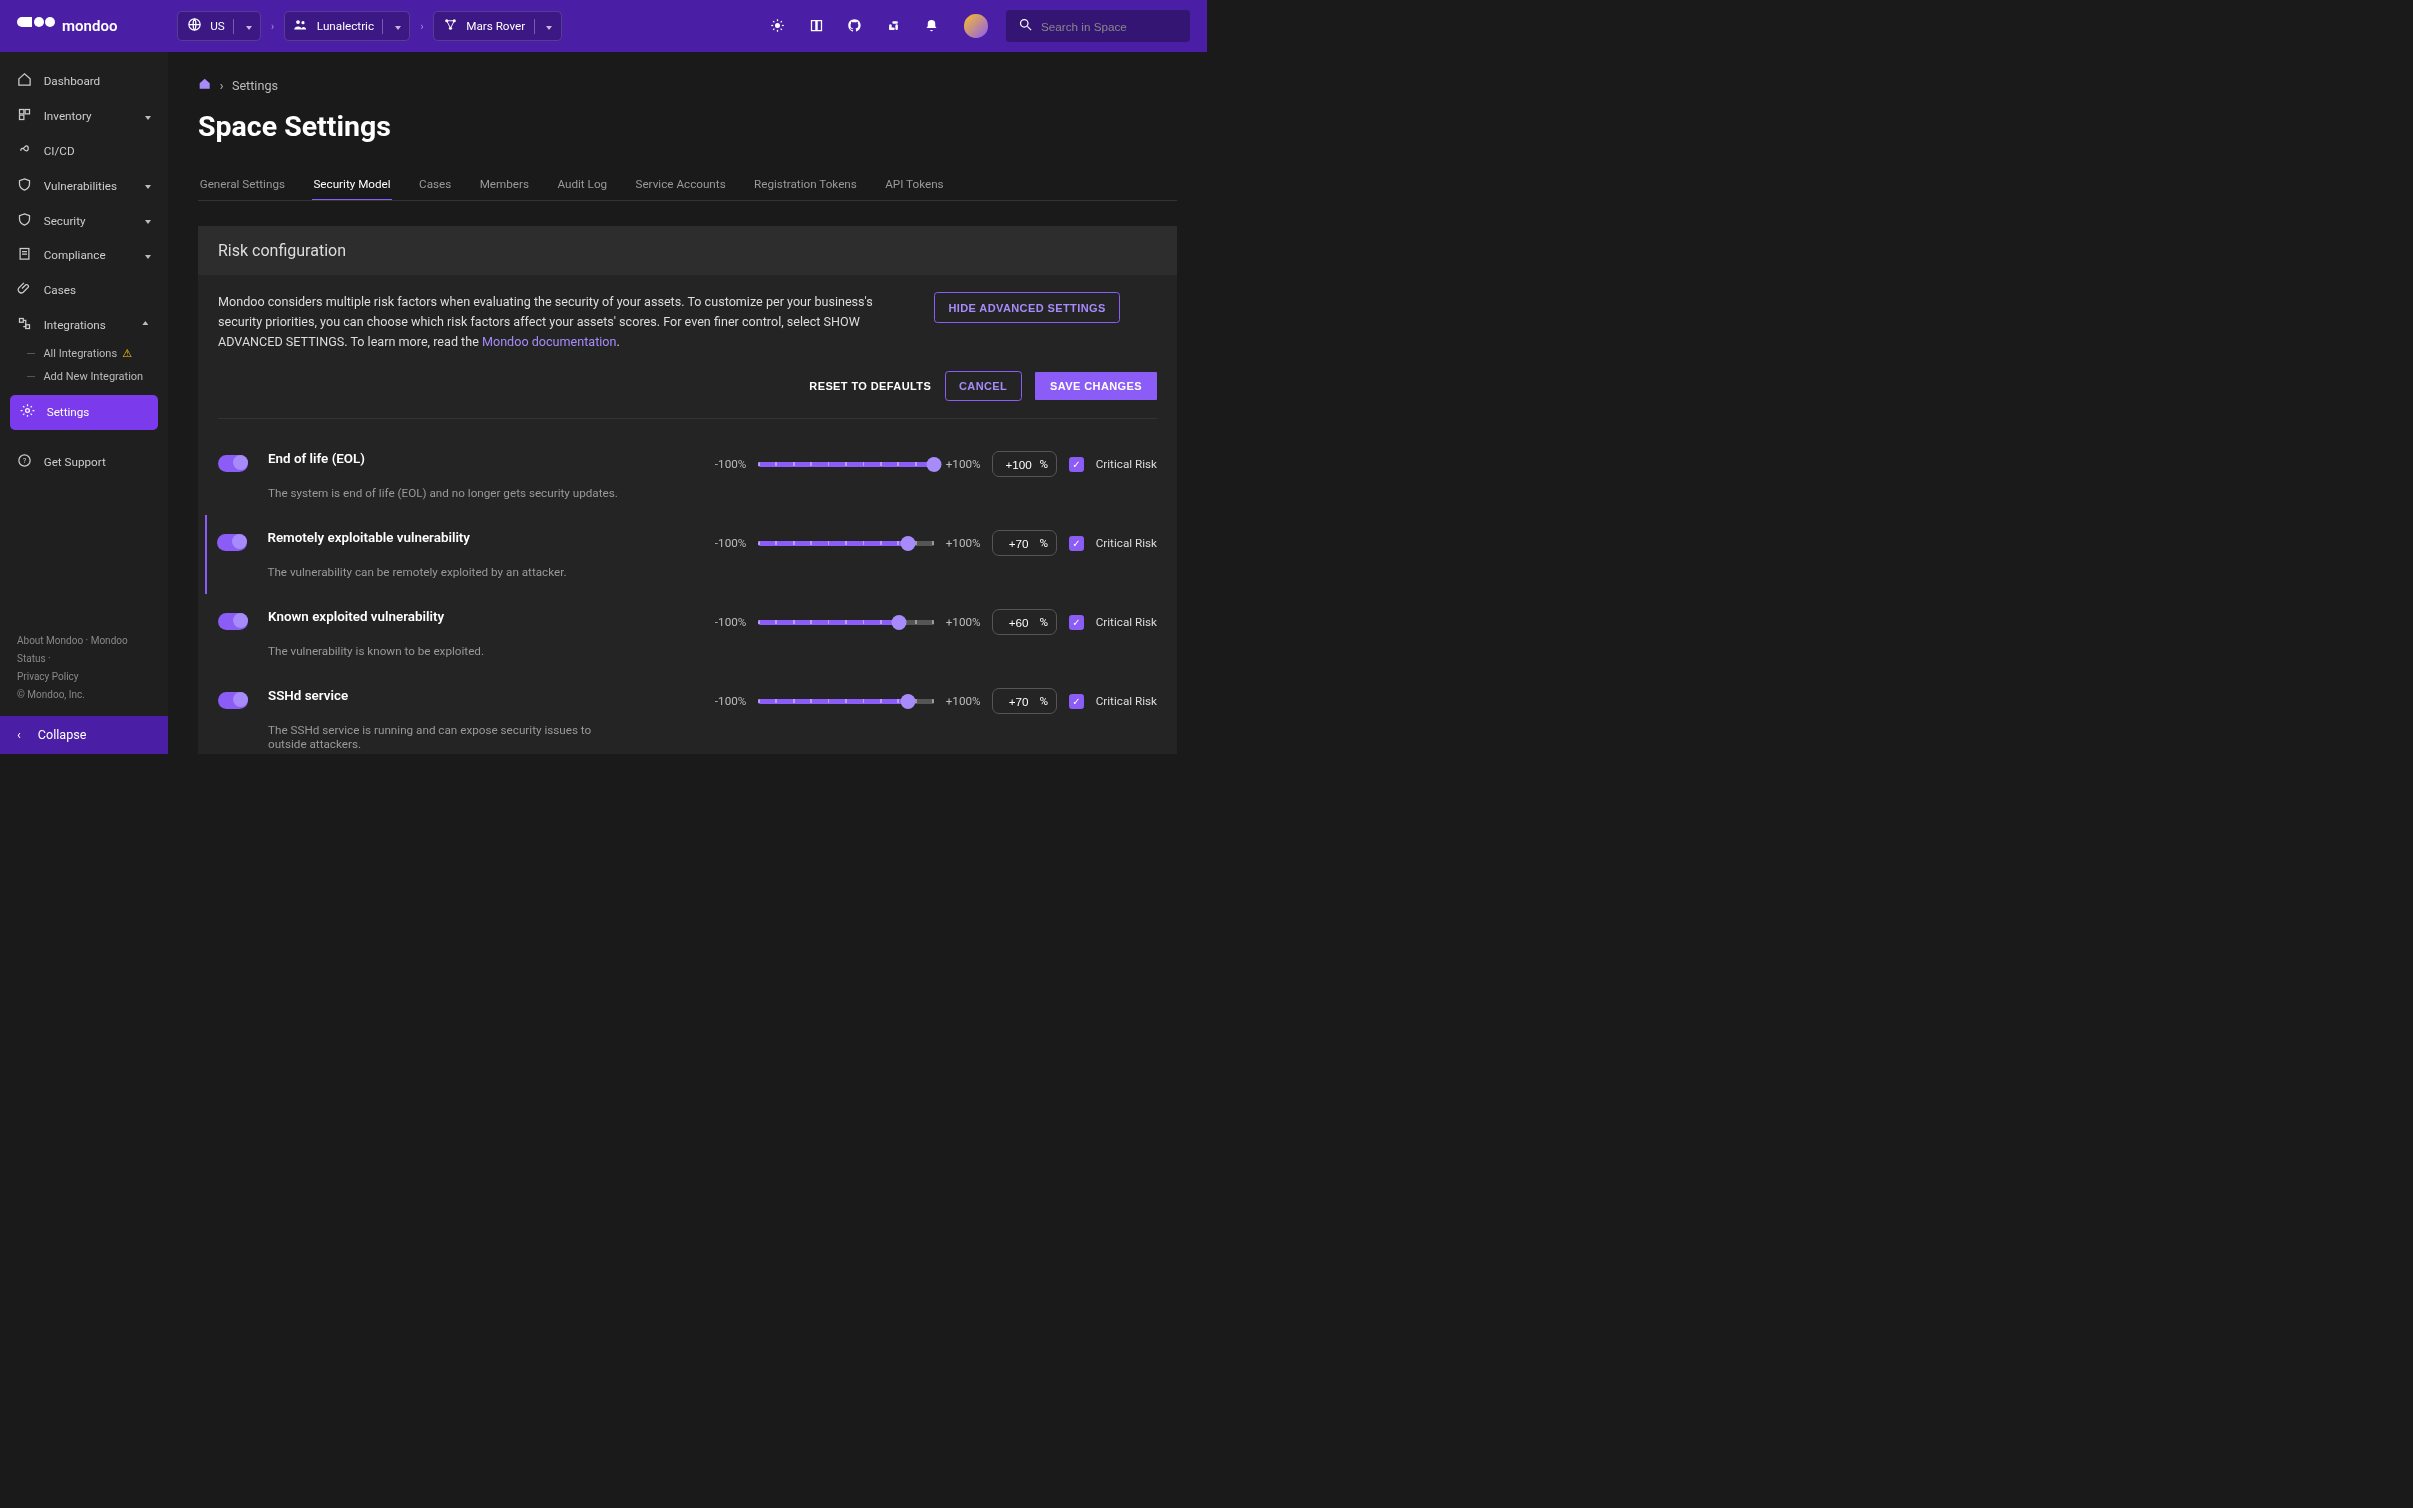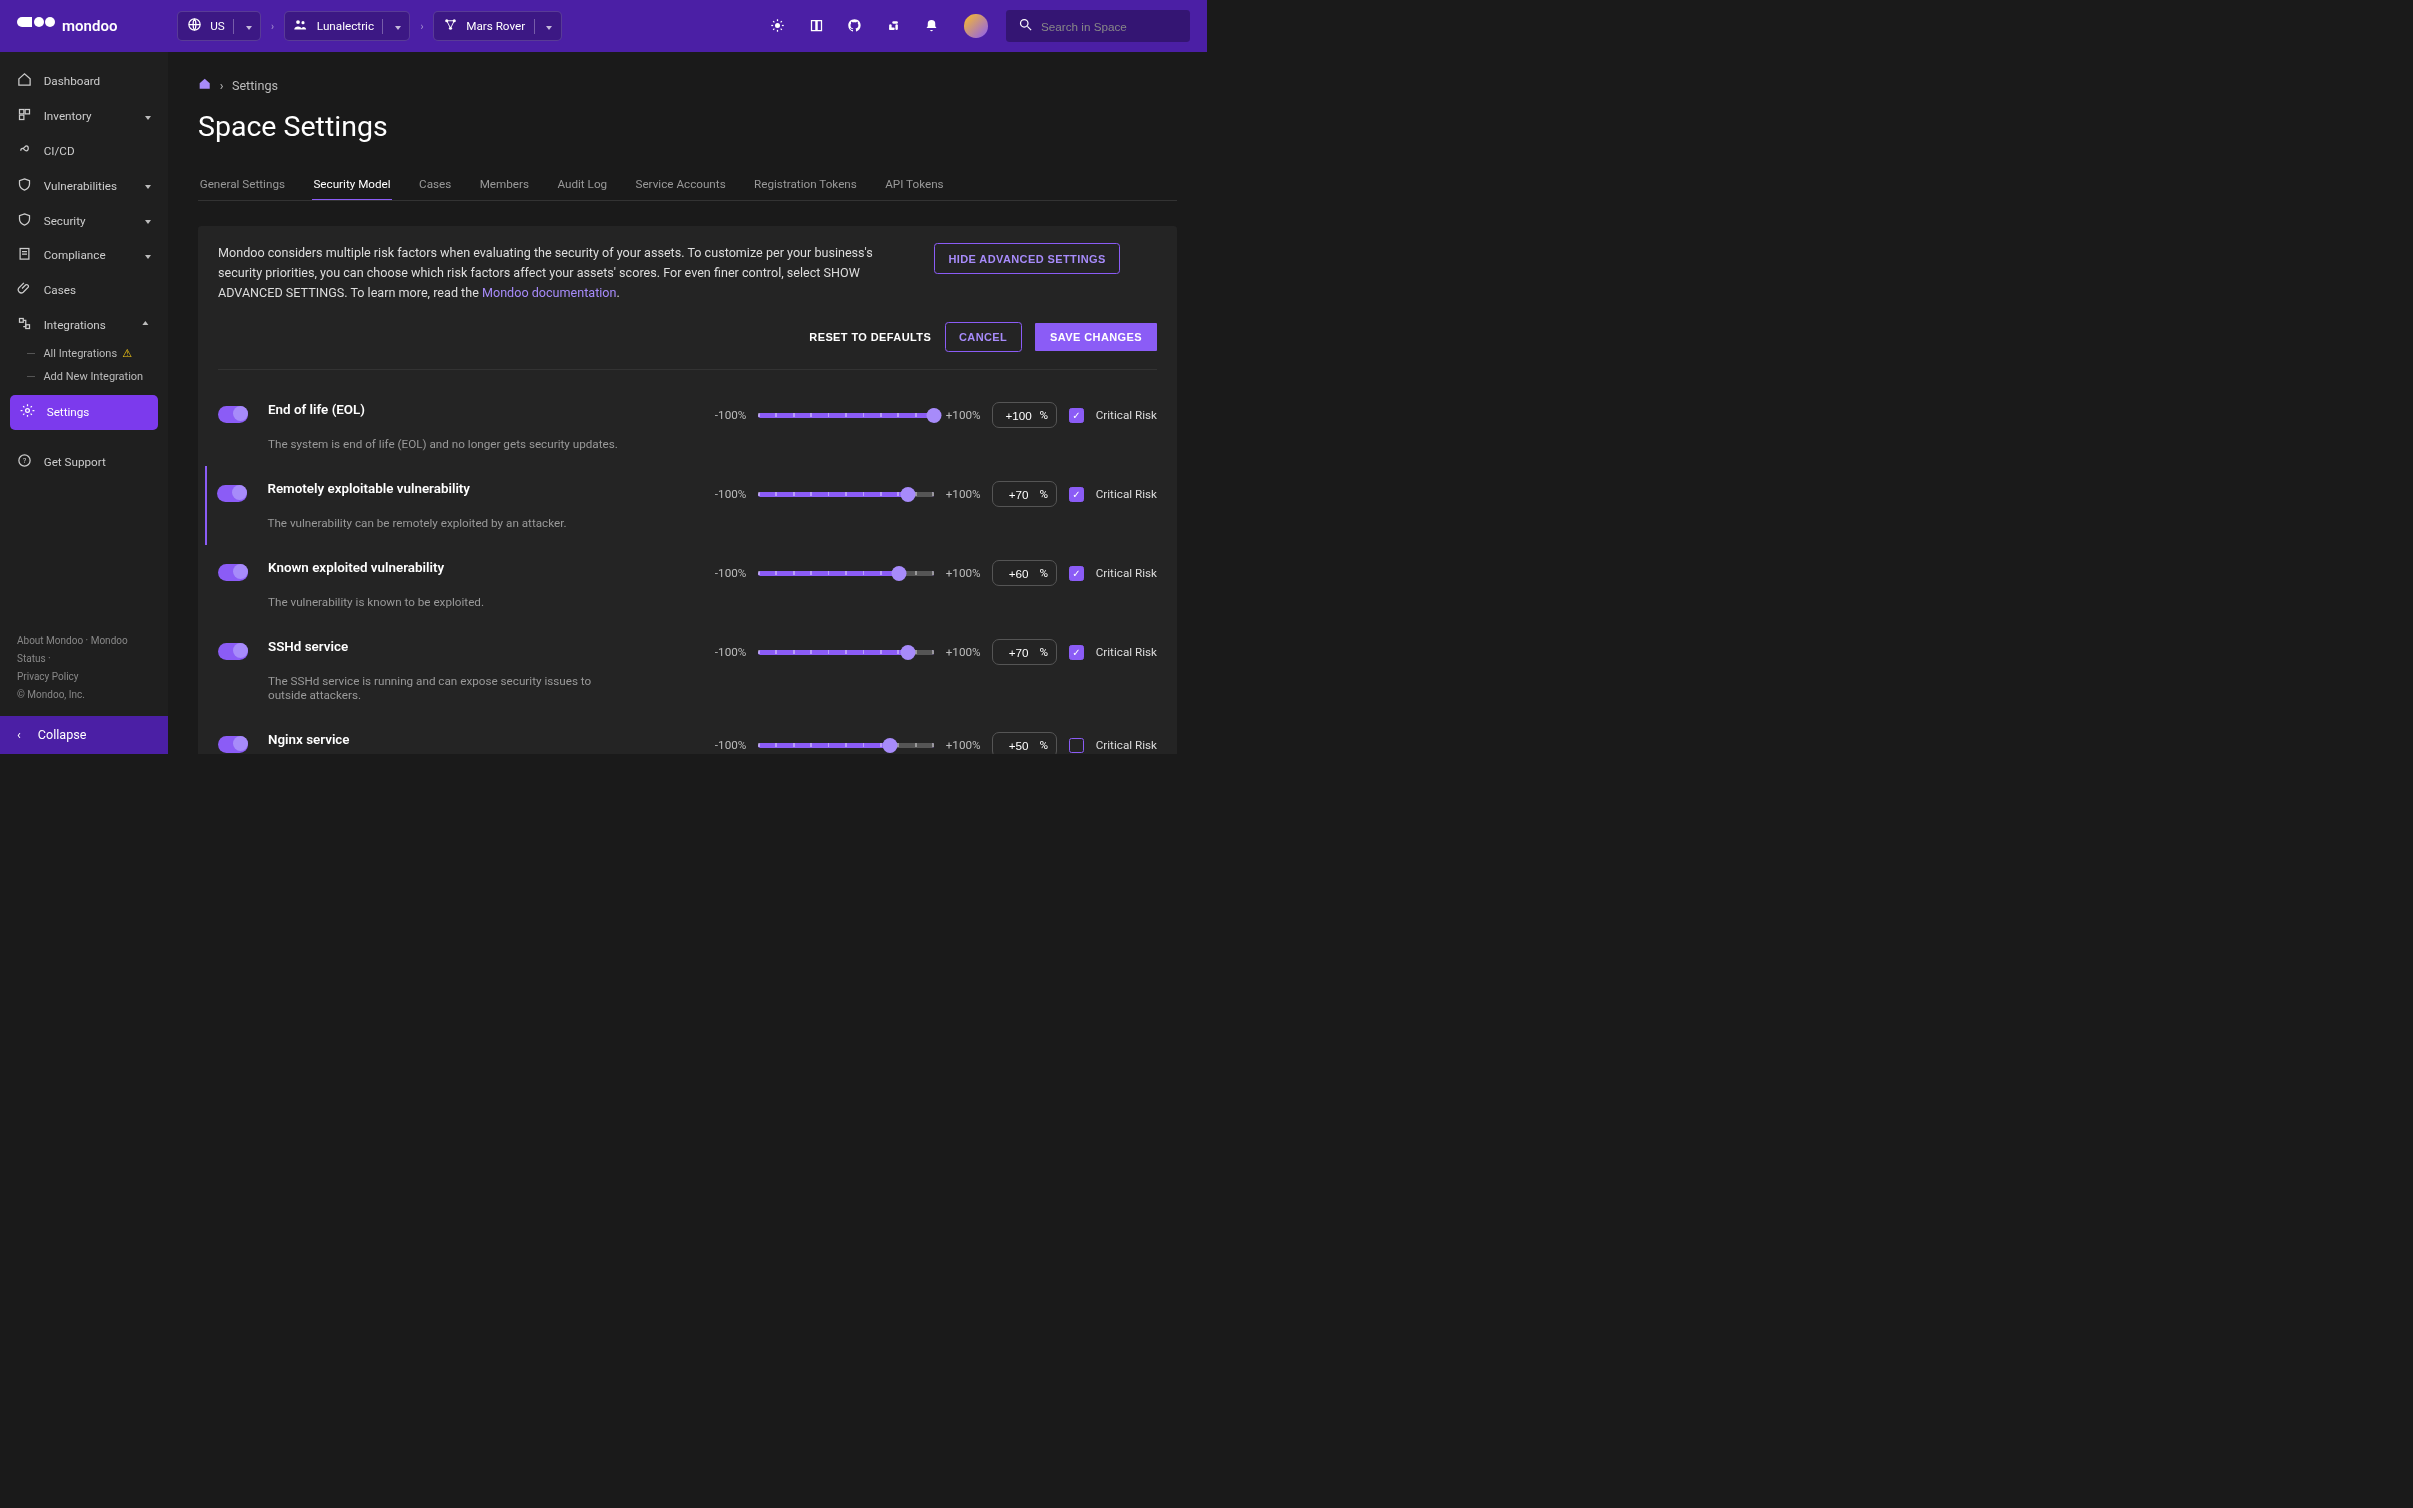--- a/index.html
+++ b/index.html
@@ -31,21 +31,21 @@
 .nav-item.active{background:#7c3aed;color:#fff;border-radius:5px;margin:0 10px;padding:8.4px 10px;}
 .nav-item .expand{margin-left:auto;}
 .nav-sub{padding-left:40px;font-size:11px;color:#bbb;display:flex;align-items:center;gap:5px;padding-top:5px;padding-bottom:5px;cursor:pointer;}
 .nav-sub::before{content:"";width:8.4px;height:0.8px;background:#555;margin-left:-13.4px;margin-right:3.4px;}
 .sidebar-footer{padding:11.7px 17px;font-size:10px;color:#888;line-height:1.8;}
 .sidebar-footer a{color:#888;text-decoration:none;}
 .collapse{background:#4b1fa5;padding:11.7px 17px;display:flex;align-items:center;gap:17px;font-size:12.6px;cursor:pointer;}
 
 .main{flex:1;background:#1a1a1a;overflow-y:auto;padding:25px 30px 34px;}
 .breadcrumb{display:flex;align-items:center;gap:8.4px;color:#bbb;font-size:12.6px;margin-bottom:17px;}
-.page-title{font-size:28.5px;font-weight:400;margin-bottom:25px;}
+.page-title{font-size:28.5px;font-weight:700;margin-bottom:25px;}
 .tabs{display:flex;gap:25px;border-bottom:0.8px solid #333;margin-bottom:25px;}
 .tab{padding:8.4px 1.7px;color:#999;cursor:pointer;font-size:11.7px;border-bottom:1.7px solid transparent;}
 .tab.active{color:#fff;border-bottom:1.7px solid #8b5cf6;}
 .card{background:#242424;border-radius:3.4px;}
 .card-header{background:#2d2d2d;padding:15px 20px;font-size:16px;color:#ddd;}
 .card-body{padding:17px 20px;}
 .desc-row{display:flex;align-items:flex-start;gap:29px;margin-bottom:18px;}
 .desc{font-size:12.6px;line-height:1.6;color:#ddd;max-width:687px;}
 .desc a{color:#a78bfa;text-decoration:none;}
 .btn-outline{border:0.8px solid #8b5cf6;background:transparent;color:#a78bfa;padding:8.4px 13.4px;border-radius:3.4px;font-size:11px;font-weight:600;letter-spacing:0.4px;cursor:pointer;white-space:nowrap;}
@@ -296,20 +296,21 @@
         <div class="tab active">Security Model</div>
         <div class="tab">Cases</div>
         <div class="tab">Members</div>
         <div class="tab">Audit Log</div>
         <div class="tab">Service Accounts</div>
         <div class="tab">Registration Tokens</div>
         <div class="tab">API Tokens</div>
       </div>
 
     <div class="card">
+      <div class="card-header">Risk configuration</div>
       <div class="card-body">
         <div class="desc-row">
           <p class="desc">
             <span>Mondoo considers multiple risk factors when evaluating the security of your assets. To customize per your business's security priorities, you can choose which risk factors affect your assets' scores. For even finer control, select SHOW ADVANCED SETTINGS. To learn more, read the </span><a>Mondoo documentation</a><span>.</span>
           </p>
           <button class="btn-outline">HIDE ADVANCED SETTINGS</button>
         </div>
 
         <div class="actions">
           <button class="btn-text">RESET TO DEFAULTS</button>

